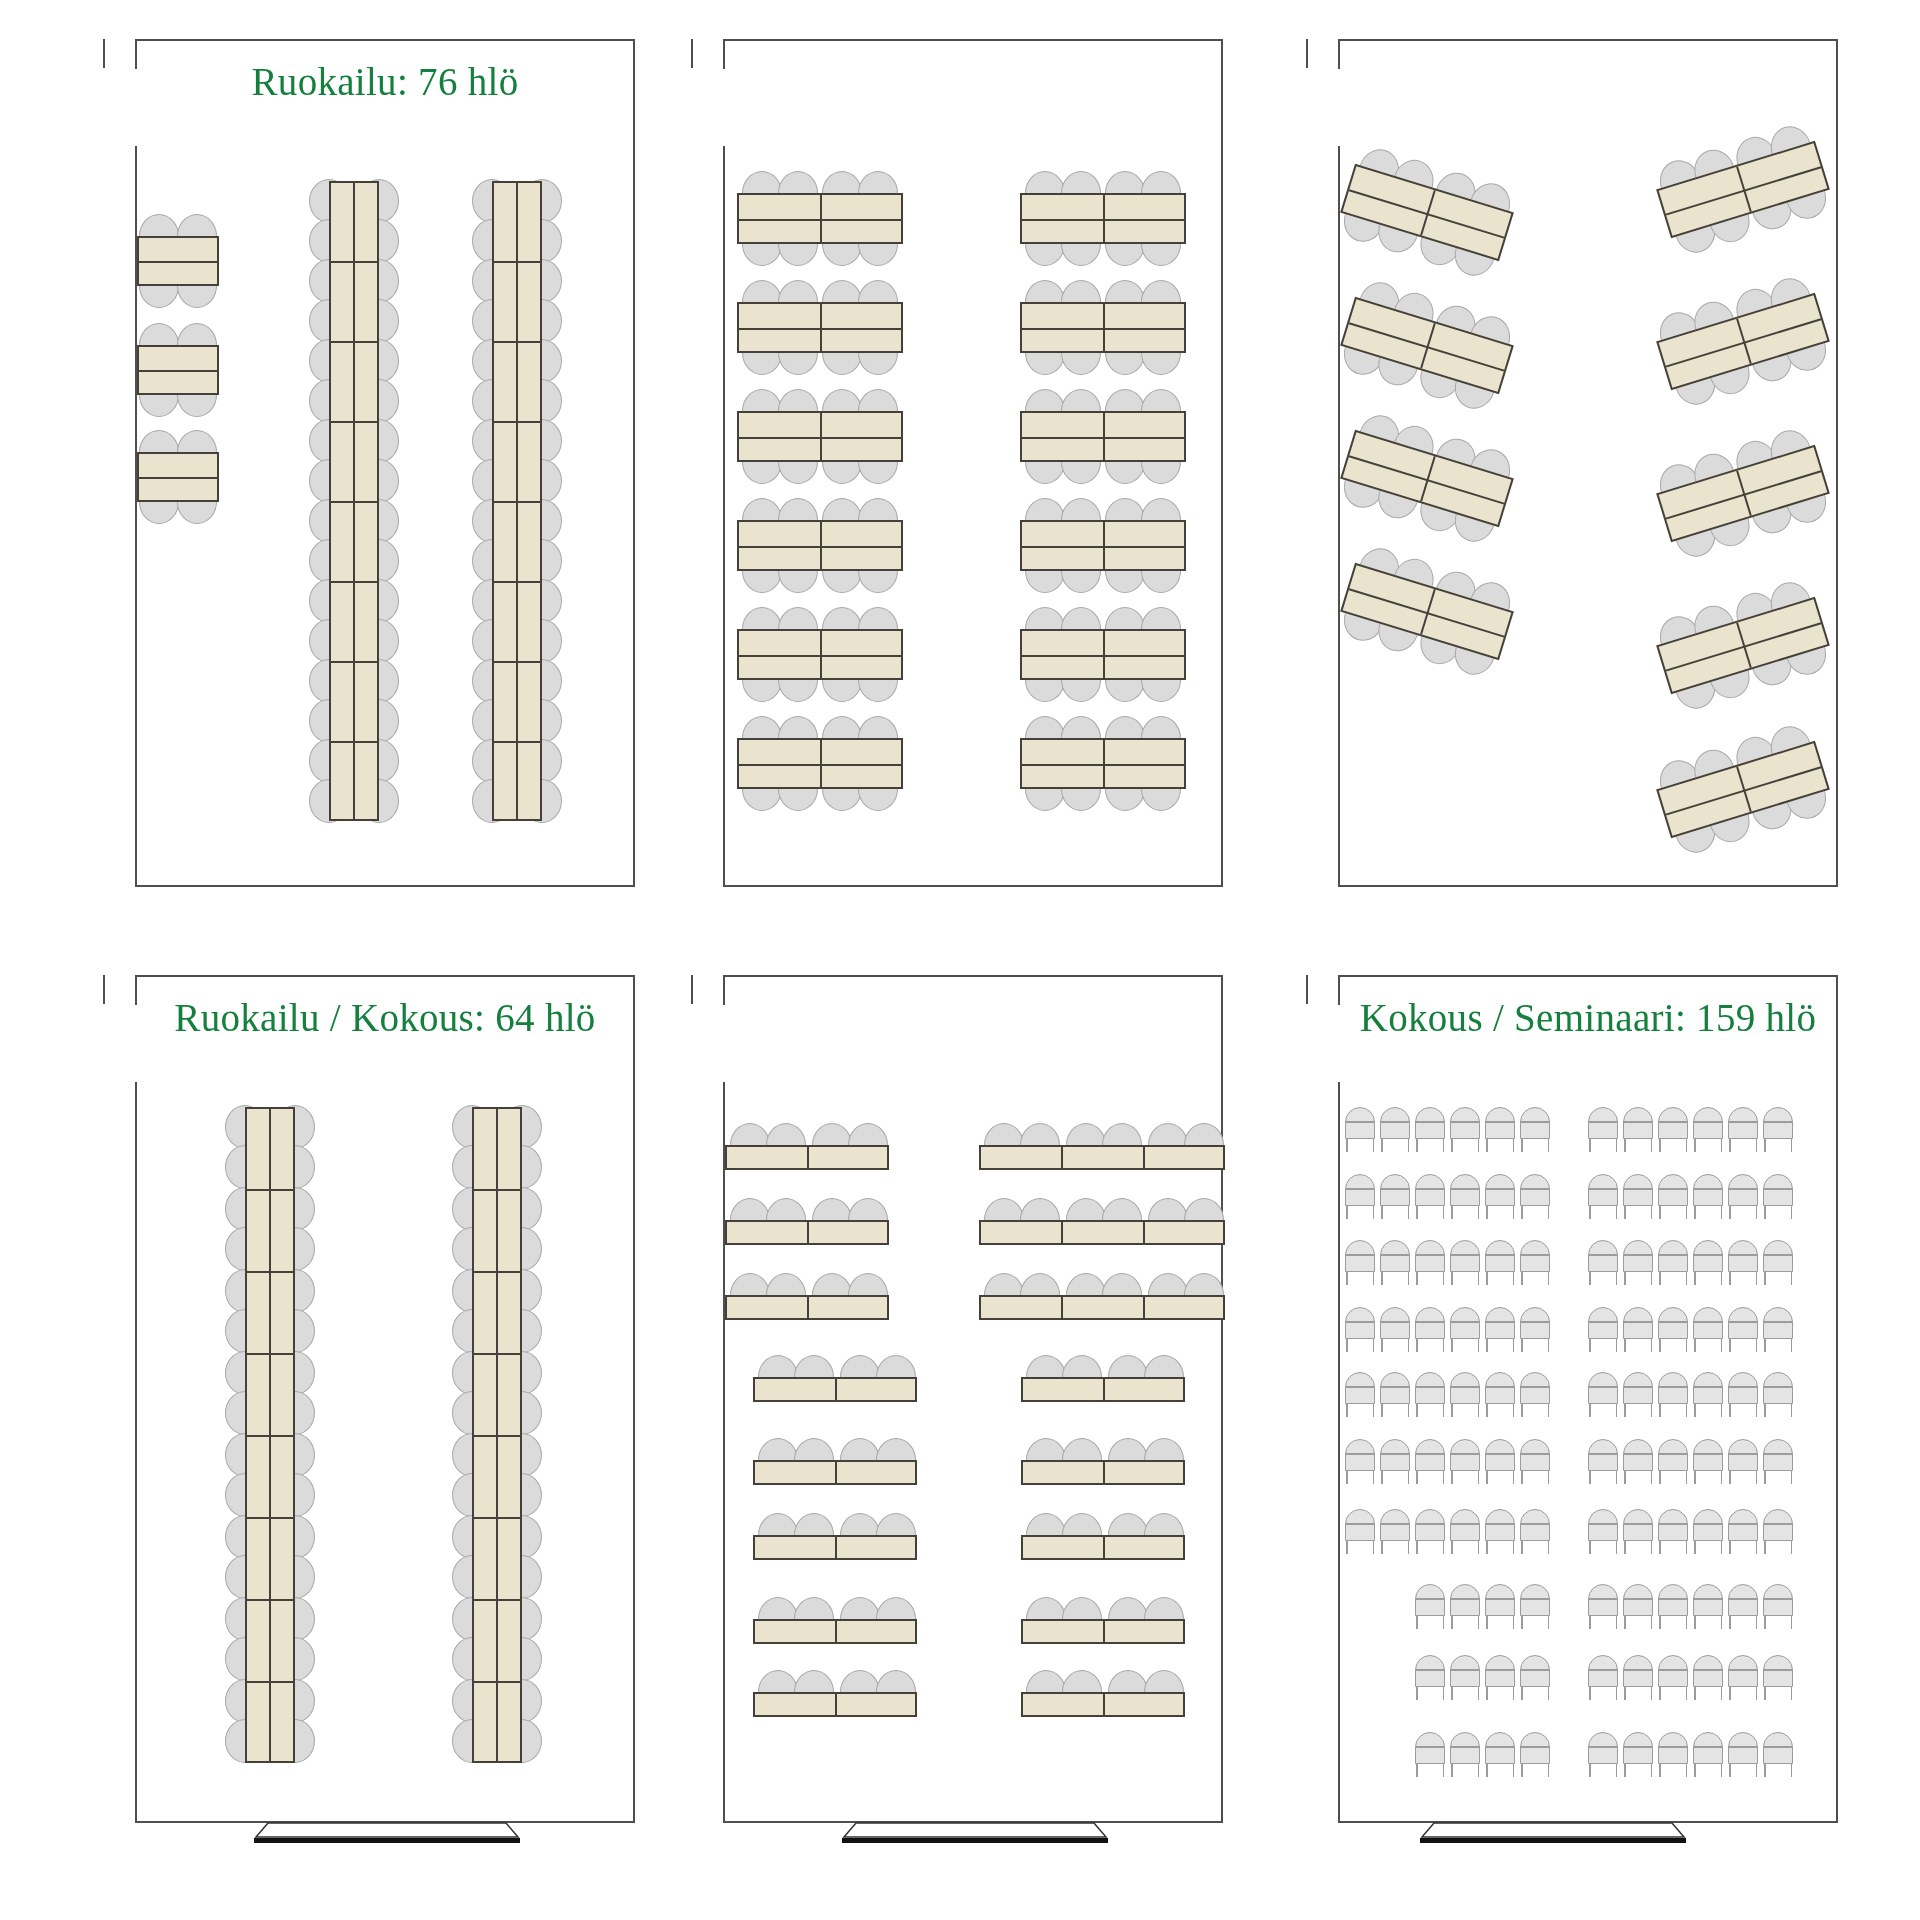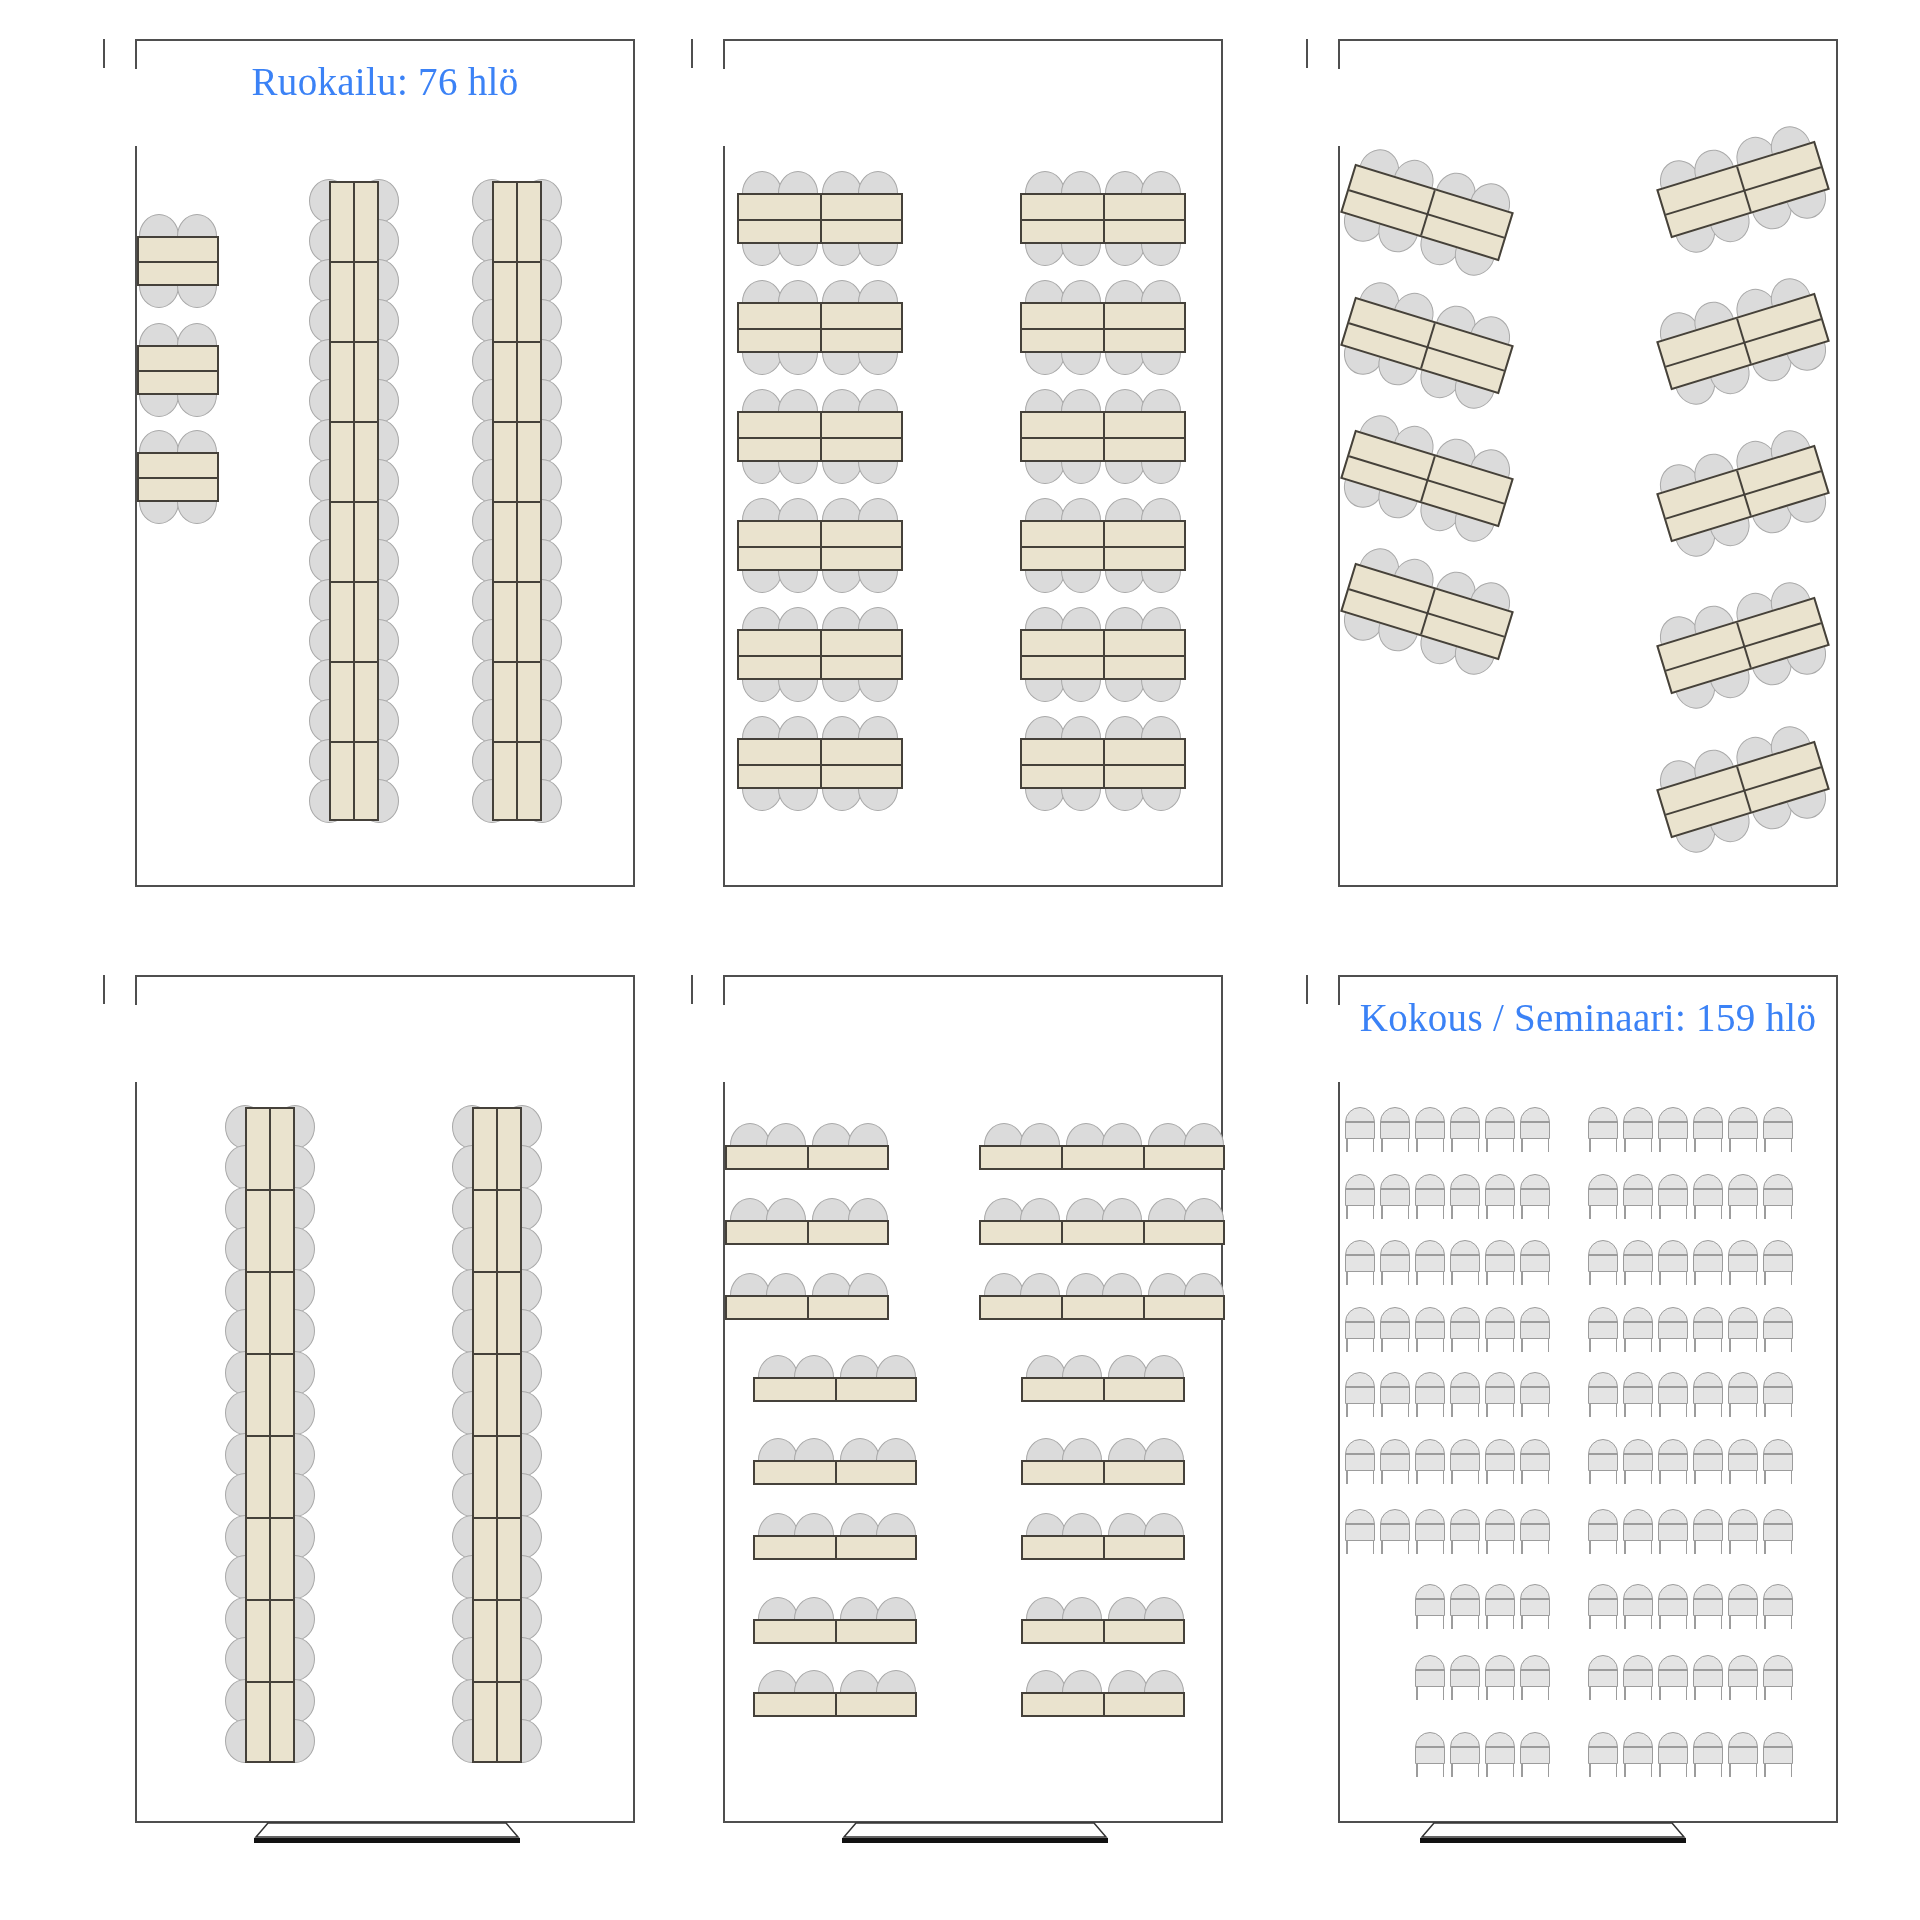--- a/index.html
+++ b/index.html
@@ -6,21 +6,21 @@
   body{
     width:1920px;height:1920px;position:relative;background:#ffffff;
     font-family:"Liberation Serif","DejaVu Serif",serif;overflow:hidden;
   }
   .panel{
     position:absolute;background:#ffffff;border:2px solid #4f4f4f;
     box-sizing:border-box;
   }
   .panel-title{
     position:absolute;left:0;right:0;top:18px;text-align:center;
-    font-size:39px;color:#3b82f6;letter-spacing:.3px;white-space:nowrap;
+    font-size:39px;color:#15803d;letter-spacing:.3px;white-space:nowrap;
   }
   .door-gap{position:absolute;left:-3px;width:5px;background:#ffffff;}
   .door-leaf{position:absolute;width:2px;background:#4f4f4f;}
   .grp{position:absolute;}
   .tbl{
     position:absolute;background:#EAE3CE;border:2px solid #45413A;
     box-sizing:border-box;
   }
   .tline{position:absolute;background:#45413A;}
   .chair{
@@ -459,20 +459,21 @@
         <div class="chair" style="left: 121px; top: 29px;"></div>
         <div class="tbl" style="left: 0px; top: 0px; width: 166px; height: 51px;">
           <div class="tline" style="left: 0px; top: 23.5px; width: 162px; height: 2px;"></div>
           <div class="tline" style="left: 81px; top: 0px; width: 2px; height: 47px;"></div>
         </div>
       </div>
     </div>
     <div class="panel" style="left: 135px; top: 975px; width: 500px; height: 848px;">
       <div class="door-gap" style="left: -3px; top: 28px; height: 77px;"></div>
       <div class="door-leaf" style="left: -34px; top: -2px; height: 29px;"></div>
+      <div class="panel-title">Ruokailu / Kokous: 64 hlö</div>
       <div class="grp" style="left: 108px; top: 130px; width: 50px; height: 656px;">
         <div class="chair" style="left: -20px; top: -2px;"></div>
         <div class="chair" style="left: -20px; top: 38px;"></div>
         <div class="chair" style="left: 30px; top: -2px;"></div>
         <div class="chair" style="left: 30px; top: 38px;"></div>
         <div class="chair" style="left: -20px; top: 80px;"></div>
         <div class="chair" style="left: -20px; top: 120px;"></div>
         <div class="chair" style="left: 30px; top: 80px;"></div>
         <div class="chair" style="left: 30px; top: 120px;"></div>
         <div class="chair" style="left: -20px; top: 162px;"></div>

